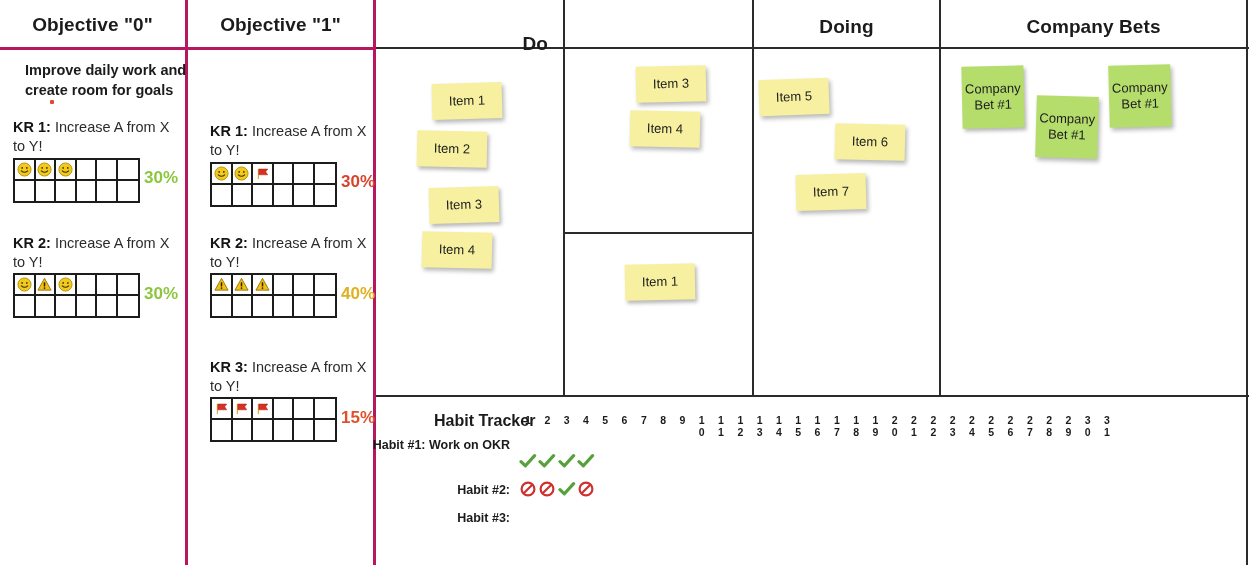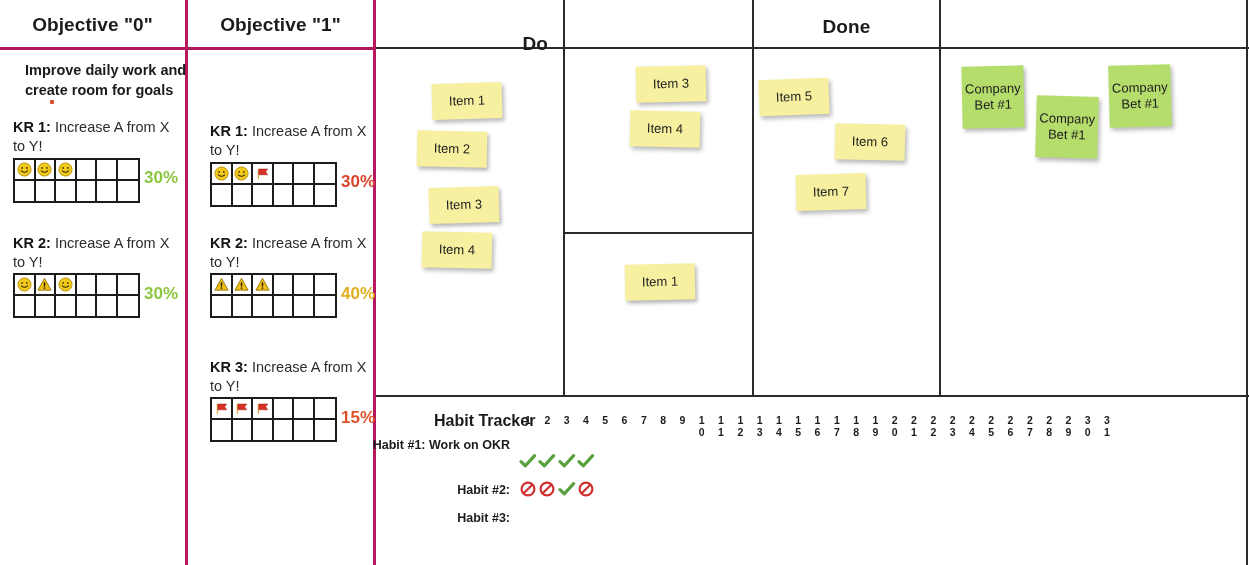--- a/index.html
+++ b/index.html
@@ -378,21 +378,22 @@
       <div class="kr-cell"></div>
       <div class="kr-cell"></div>
       <div class="kr-cell"></div>
       <div class="kr-cell"></div>
       <div class="kr-cell"></div>
       <div class="kr-cell"></div>
     </div>
   <div class="pct" style="left: 341px; top: 408px; color: rgb(224, 81, 43);">15%</div>
 
   <div class="col-title" style="left:376px; top:33px; width:172px;text-align:right;">Do</div>
-  <div class="col-title" style="left:754px; top:16px; width:185px;">Done</div>
+  <div class="col-title" style="left:754px; top:16px; width:185px;">Doing</div>
+  <div class="col-title" style="left:941px; top:16px; width:305px;">Company Bets</div>
 
 
   <div class="note yellow" style="left:432px; top:83px; width:70px; height:36px; transform:rotate(-1.6deg);">Item 1</div>
   <div class="note yellow" style="left:417px; top:131px; width:70px; height:36px; transform:rotate(1.2deg);">Item 2</div>
   <div class="note yellow" style="left:429px; top:187px; width:70px; height:36px; transform:rotate(-1.8deg);">Item 3</div>
   <div class="note yellow" style="left:422px; top:232px; width:70px; height:36px; transform:rotate(1.4deg);">Item 4</div>
 
   <div class="note yellow" style="left:636px; top:66px; width:70px; height:36px; transform:rotate(-1.4deg);">Item 3</div>
   <div class="note yellow" style="left:630px; top:111px; width:70px; height:36px; transform:rotate(1.3deg);">Item 4</div>
 

